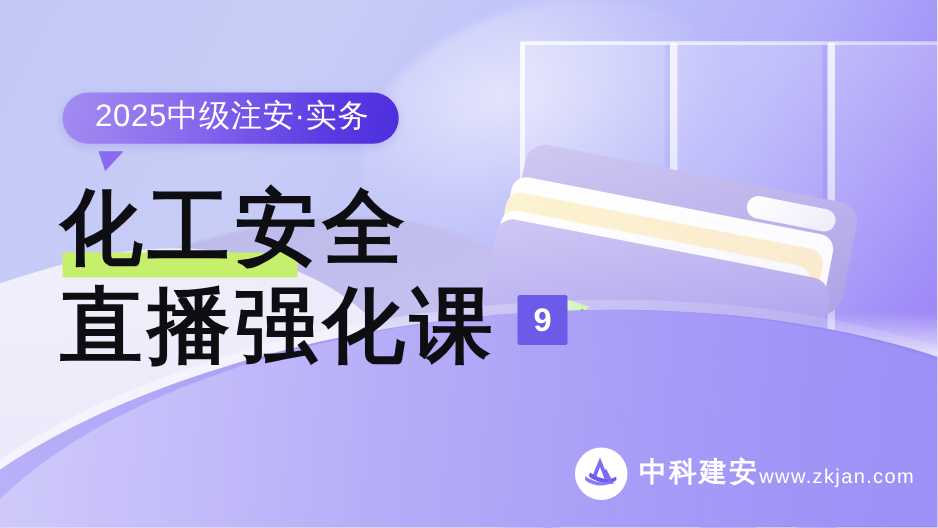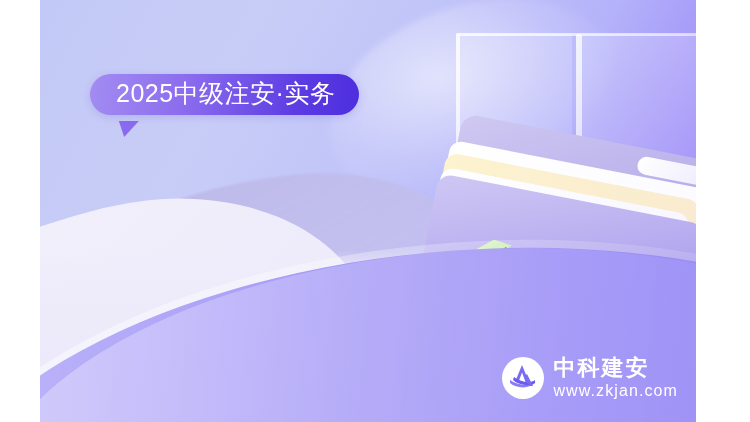--- a/index.html
+++ b/index.html
@@ -1,23 +1,22 @@
 <!DOCTYPE html>
 <html><head>
 <meta charset="utf-8">
 <style>
   html,body{margin:0;padding:0;background:#fff;}
   body{font-family:"Liberation Sans","DejaVu Sans",sans-serif;}
 
   .banner{
     position:relative;
-    width:656px;height:422px;
+    width:750px;height:422px;
     overflow:hidden;
     background:linear-gradient(118deg,#c3c9f6 0%,#c8cdf7 26%,#c0c4f8 46%,#b4b2fa 66%,#9a86f7 86%,#8e6ff4 100%);
-    margin-left:40px;
   }
 
   
   .bg-blob-top{
     position:absolute;left:285px;top:4px;width:300px;height:190px;
     background:radial-gradient(ellipse at 40% 35%, rgba(255,255,255,.55) 0%, rgba(214,214,252,.34) 48%, rgba(200,200,250,0) 72%);
     border-radius:55% 45% 52% 48% / 58% 48% 52% 42%;
     transform:rotate(-12deg);
     filter:blur(3px);
   }
@@ -180,21 +179,21 @@
   
   .logo{
     position:absolute;right:18px;bottom:22px;
     display:flex;align-items:center;gap:9px;
   }
   .logo-mark{
     width:42px;height:42px;border-radius:50%;
     background:#fff;position:relative;flex:none;
     display:flex;align-items:center;justify-content:center;
   }
-  .logo-text{display:flex;flex-direction:column;align-items:flex-start;}
+  .logo-text{display:flex;flex-direction:row;align-items:flex-end;}
   .logo-cn{
     color:#fff;font-size:22px;font-weight:700;letter-spacing:2px;line-height:1.05;
     font-family:"DejaVu Sans","Liberation Sans",sans-serif;
   }
   .logo-url{
     color:#fff;font-size:16px;letter-spacing:1.1px;margin-top:3px;
     font-family:"Liberation Sans","DejaVu Sans",sans-serif;
   }
 </style>
 </head>
@@ -251,20 +250,30 @@
     </div>
   </div>
 
   <div class="bottom-band"></div>
   <div class="bottom-band-edge"></div>
   <div class="bottom-band-thin"></div>
 
   <div class="badge-tail"></div>
   <div class="badge">2025中级注安·实务</div>
 
+  <div class="title-wrap">
+    <div class="title-line">
+      <span class="hl"></span>
+      <span class="t1-text">化工安全</span>
+    </div>
+    <div class="title-line l2">
+      <span>直播强化课</span>
+      <span class="num-badge">9</span>
+    </div>
+  </div>
 
   <div class="logo">
     <div class="logo-mark">
       <svg width="40" height="40" viewBox="0 0 40 40">
         <circle cx="20" cy="20" r="20" fill="#ffffff"></circle>
         <path d="M19 7 L26 24 L22.5 24 L19 14.5 L15.5 24 L12 24 Z" fill="#7b6bf3"></path>
         <path d="M7 22 C14 27 26 29 33 24 C27 31 14 31 7 25 Z" fill="#8a7cf5"></path>
         <path d="M11 19 C18 24 27 26 32 22 L32 25 C26 29 16 27 10 22 Z" fill="#6b5bef"></path>
         <path d="M24 16 L30 28 L26.5 28 L22 18 Z" fill="#7b6bf3"></path>
       </svg>

